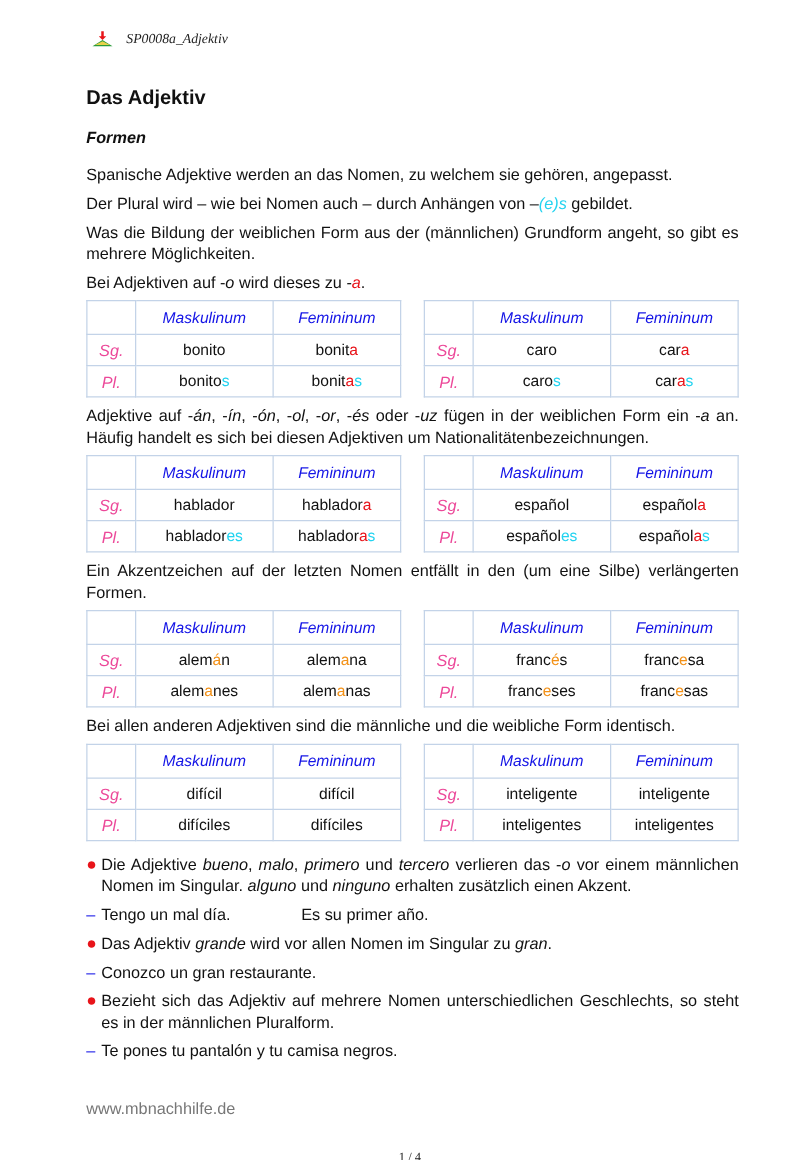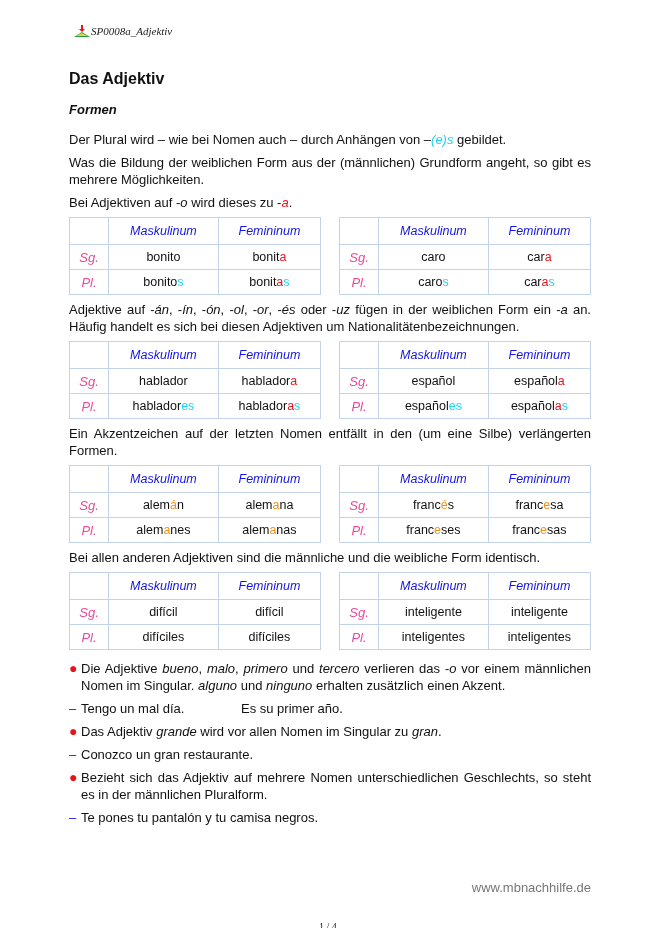--- a/index.html
+++ b/index.html
@@ -1,18 +1,18 @@
 <!DOCTYPE html>
 <html><head>
 <meta charset="utf-8">
 <style>
   html, body { margin:0; padding:0; background:#fff; }
   body { width:645px; height:928px; position:relative; overflow:hidden;
          font-family:"Liberation Sans", "DejaVu Sans", sans-serif; color:#111; }
-  .header { position:absolute; left:73px; top:24px; display:flex; align-items:center; }
+  .header { position:absolute; left:73px; top:24px; display:flex; align-items:center; gap:10px; }
   .header .doc-id { font-family:"Liberation Serif", serif; font-style:italic; font-size:11px; color:#222; }
   .logo { width:18px; height:14px; position:relative; }
   .content { position:absolute; left:69px; top:70px; width:522px; }
   h1 { font-size:16px; font-weight:bold; margin:0 0 14px 0; }
   h2 { font-size:13px; font-weight:bold; font-style:italic; margin:0 0 14px 0; }
   p { font-size:13px; line-height:17px; margin:0 0 6px 0; }
   p.just { text-align:justify; }
   .i { font-style:italic; }
   .red { color:#e8141a; }
   .cyan { color:#22d3f0; }
@@ -22,41 +22,42 @@
   td { border:1px solid #c3d3e8; height:24px; text-align:center; padding:0; }
   td.lbl { width:38px; color:#ec4899; font-style:italic; font-size:13px; }
   th { border:1px solid #c3d3e8; height:24px; font-weight:normal; color:#1414e6; font-style:italic; font-size:12.5px; }
   .bullets { margin-top:10px; }
   .row { display:flex; font-size:13px; line-height:17px; margin-bottom:6px; }
   .mark { width:12px; flex:none; }
   .dot { color:#e8141a; font-size:14px; }
   .dash { color:#1414e6; }
   .ex { display:flex; font-size:13px; line-height:17px; margin-bottom:6px; }
   .ex span.e { display:inline-block; }
-  .footer { position:absolute; top:878px; left:69px; width:522px;text-align:right; }
+  .footer { position:absolute; top:878px; left:69px; width:522px; }
   .footer .site { font-size:13px; color:#777; }
   .footer .page { position:absolute; left:250px; top:3px; font-family:"Liberation Serif", serif; font-size:10px; color:#222;margin-top:40px; }
 </style>
 </head>
 <body>
 
 <div class="header">
   <svg class="logo" viewBox="0 0 18 14" width="18" height="14">
     <polygon points="1,13 9,8 17,13" fill="#2a9a3a"></polygon>
     <polygon points="3,12 9,9 15,12" fill="#e8d24a"></polygon>
     <rect x="8" y="1" width="2" height="5" fill="#e8141a"></rect>
     <polygon points="6,5 12,5 9,8" fill="#e8141a"></polygon>
   </svg>
   <span class="doc-id">SP0008a_Adjektiv</span>
 </div>
 
 <div class="content">
   <h1>Das Adjektiv</h1>
   <h2>Formen</h2>
 
+  <p>Spanische Adjektive werden an das Nomen, zu welchem sie gehören, angepasst.</p>
   <p><span>Der Plural wird – wie bei Nomen auch – durch Anhängen von –</span><span class="i cyan">(e)</span><span class="i cyan">s</span><span> gebildet.</span></p>
   <p class="just">Was die Bildung der weiblichen Form aus der (männlichen) Grundform angeht, so gibt es mehrere Möglichkeiten.</p>
   <p><span>Bei Adjektiven auf -</span><span class="i">o</span><span> wird dieses zu -</span><span class="i red">a</span><span>.</span></p>
 
   <div class="tables">
     <table>
       <tbody>
           <tr>
             <th></th>
             <th>Maskulinum</th>

